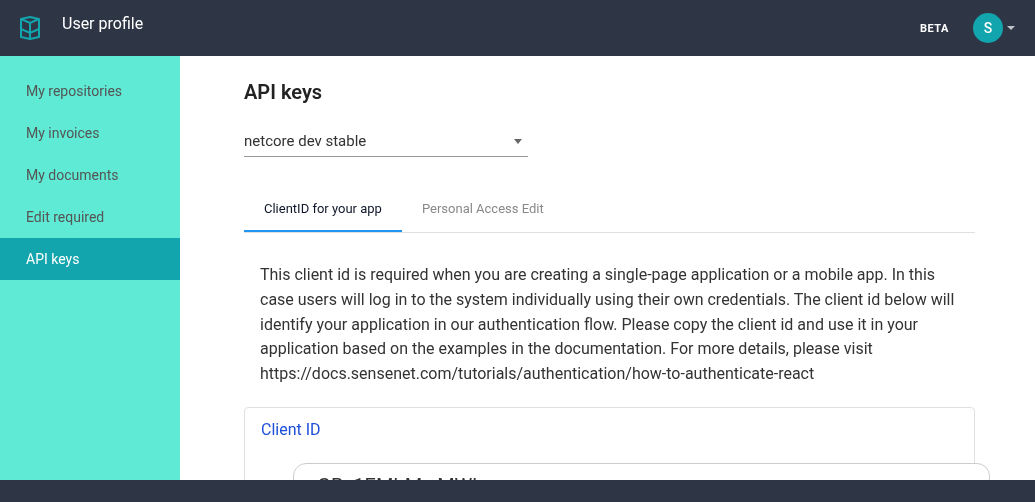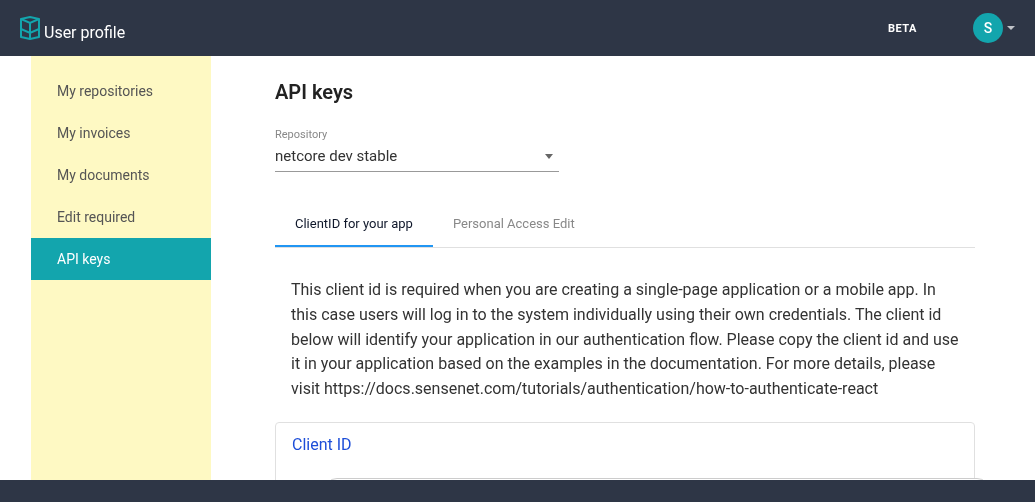--- a/index.html
+++ b/index.html
@@ -14,39 +14,40 @@
     .header {
       height: 56px;
       background: #2e3646;
       color: #fff;
       display: flex;
       align-items: center;
       padding: 0 20px 0 16px;
     }
     .logo-area {
       display: flex;
-      align-items: flex-end;
+      align-items: flex-start;
+      gap: 18px;
     }
     .logo {
       width: 28px;
       height: 28px;
       display: flex;
       align-items: center;
       justify-content: center;
     }
     .header-title {
       font-size: 16px;
       font-weight: 400;
     }
     .header-spacer { flex: 1; }
     .beta-badge {
       font-size: 11px;
       font-weight: 700;
       letter-spacing: 0.5px;
-      margin-right: 56px;
+      margin-right: 24px;
     }
     .avatar-area {
       display: flex;
       align-items: center;
       gap: 4px;
       cursor: pointer;
     }
     .avatar {
       width: 30px;
       height: 30px;
@@ -66,23 +67,22 @@
       border-right: 4px solid transparent;
       border-top: 4px solid rgba(255,255,255,0.7);
     }
     .body-area {
       display: flex;
       height: 424px;
       background: #fff;
     }
     .sidebar {
       width: 180px;
-      background: #fef9c3;
+      background: #5eead4;
       padding-top: 14px;
-      margin-left: 31px;
     }
     .sidebar-item {
       padding: 13px 26px;
       font-size: 14px;
       color: #555;
       cursor: pointer;
     }
     .sidebar-item.active {
       background: #13a5ad;
       color: #fff;
@@ -205,21 +205,20 @@
     <div class="sidebar-item">My invoices</div>
     <div class="sidebar-item">My documents</div>
     <div class="sidebar-item">Edit required</div>
     <div class="sidebar-item active">API keys</div>
   </div>
 
   <div class="main">
     <h1 class="page-title">API keys</h1>
 
     <div class="select-wrapper">
-      <span class="select-label">Repository</span>
       <div class="select-box">
         <span class="select-value">netcore dev stable</span>
         <span class="select-arrow"></span>
       </div>
     </div>
 
     <div class="tabs">
       <div class="tab active">ClientID for your app</div>
       <div class="tab">Personal Access Edit</div>
     </div>

